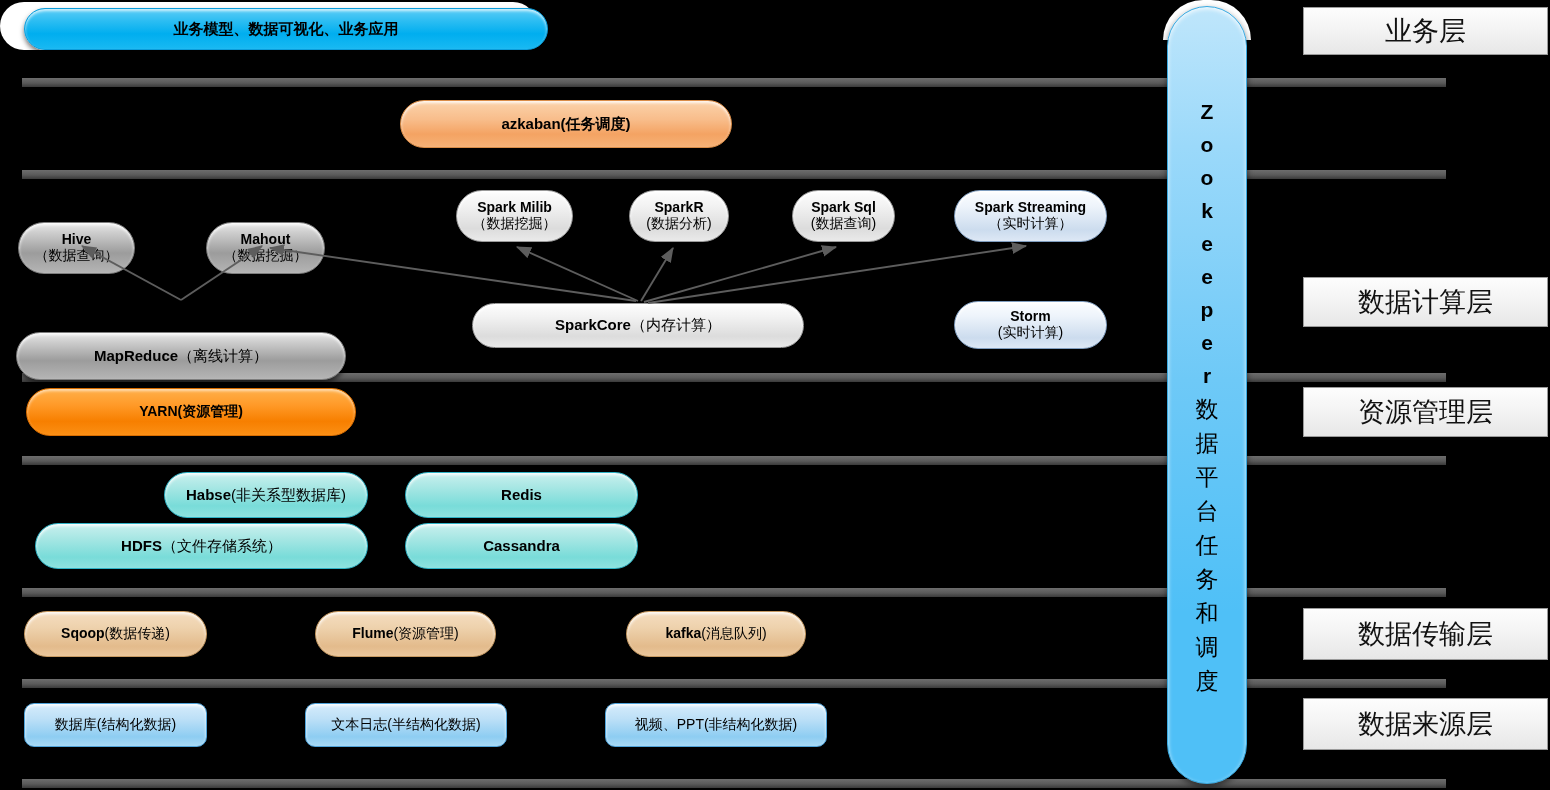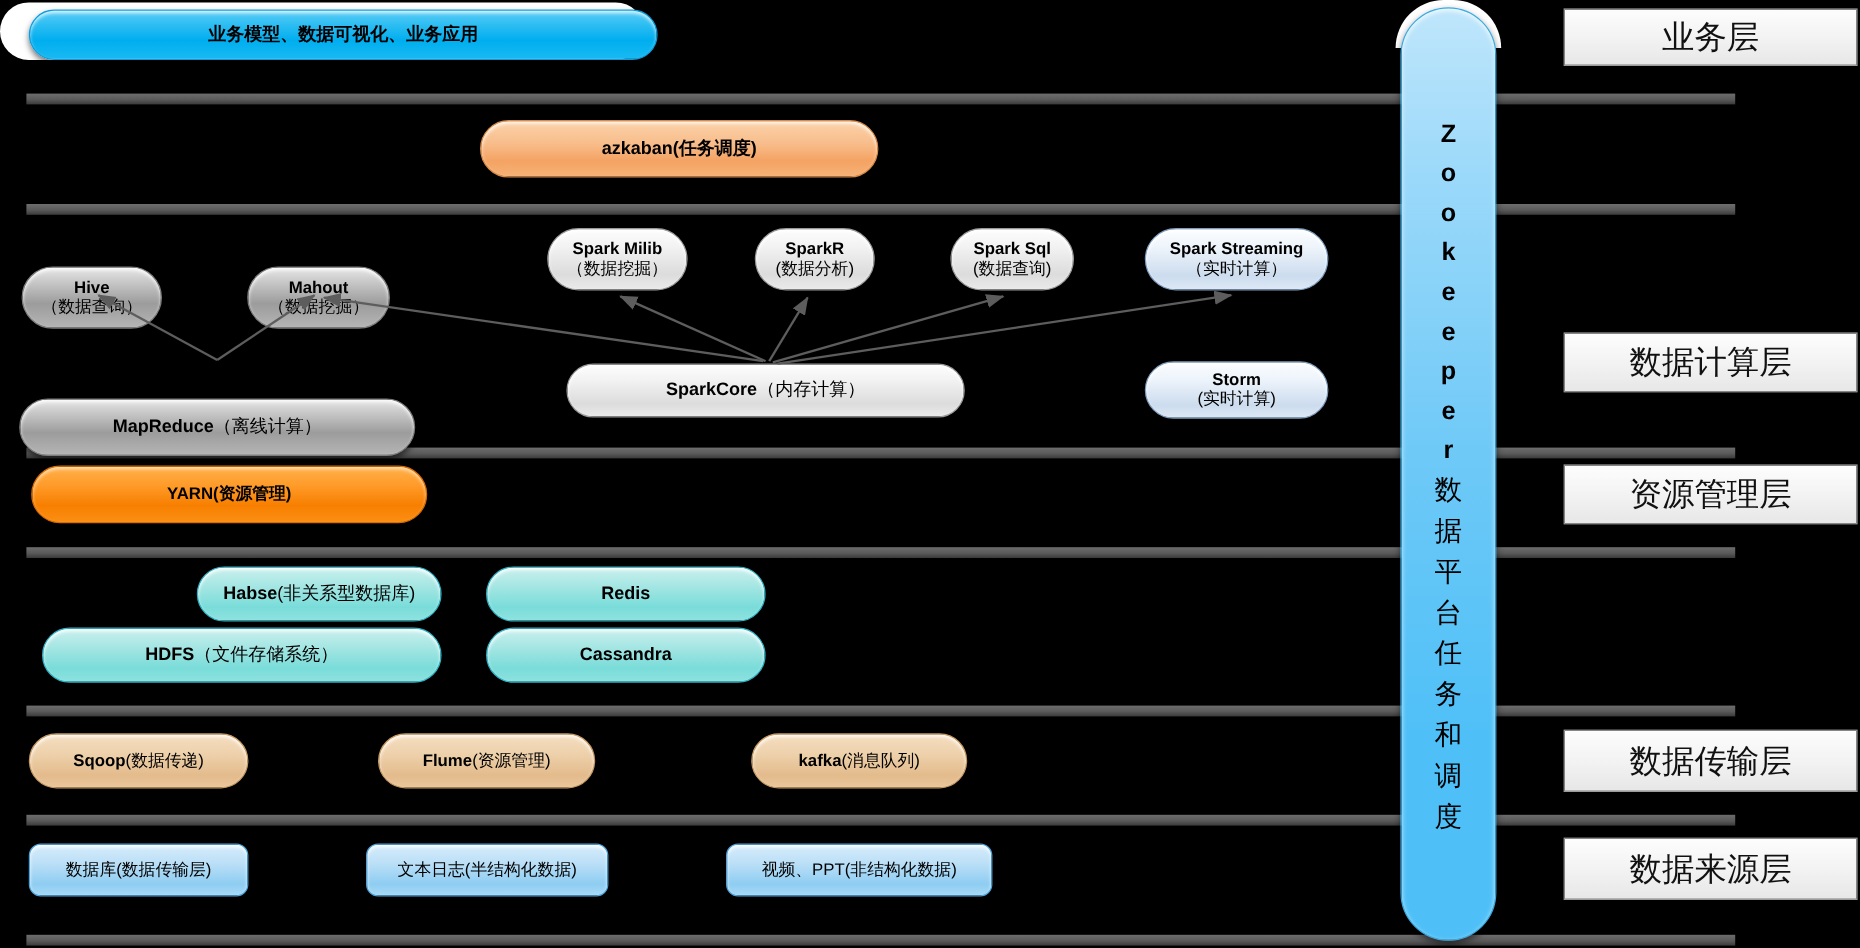--- a/index.html
+++ b/index.html
@@ -199,21 +199,21 @@
     <span class="txt"><b>Sqoop</b><span>(数据传递)</span></span>
   </div>
   <div class="pill tan" style="left:315px;top:611px;width:181px;height:46px;">
     <span class="txt"><b>Flume</b><span>(资源管理)</span></span>
   </div>
   <div class="pill tan" style="left:626px;top:611px;width:180px;height:46px;">
     <span class="txt"><b>kafka</b><span>(消息队列)</span></span>
   </div>
 
   <div class="pill lightblue" style="left:24px;top:703px;width:183px;height:44px;border-radius:10px;">
-    <span class="txt"><span>数据库</span><span>(数据传输层)</span></span>
+    <span class="txt"><span>数据库</span><span>(结构化数据)</span></span>
   </div>
   <div class="pill lightblue" style="left:305px;top:703px;width:202px;height:44px;border-radius:10px;">
     <span class="txt"><span>文本日志</span><span>(半结构化数据)</span></span>
   </div>
   <div class="pill lightblue" style="left:605px;top:703px;width:222px;height:44px;border-radius:10px;">
     <span class="txt"><span><span>视频、PPT</span></span><span>(非结构化数据)</span></span>
   </div>
 
   <div id="zkwhite"></div>
   <div id="zk">

